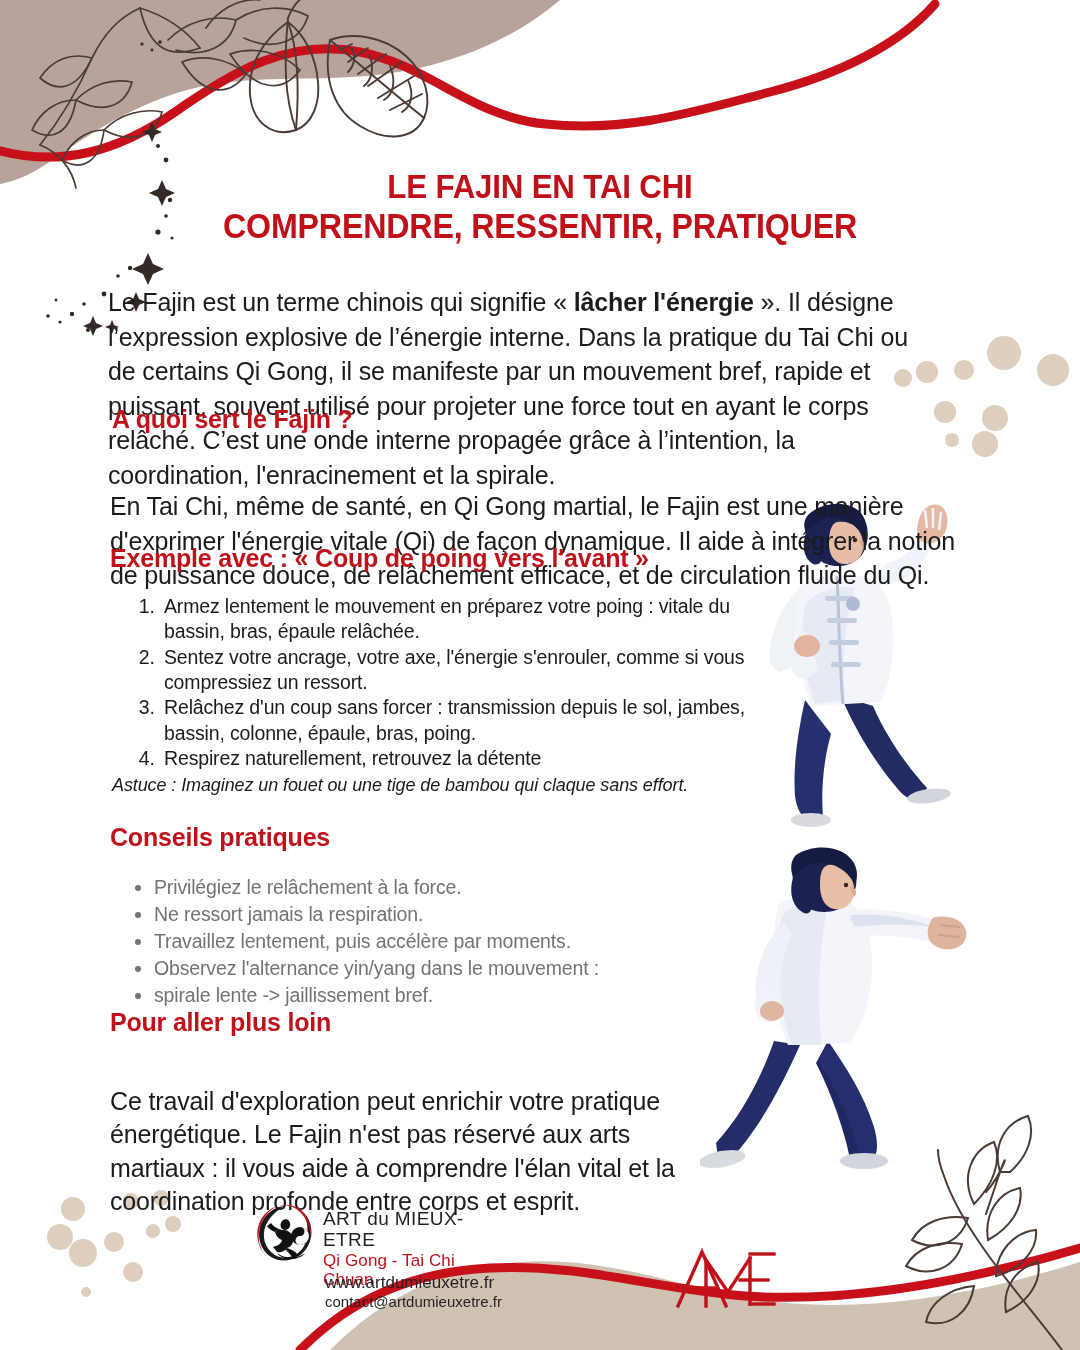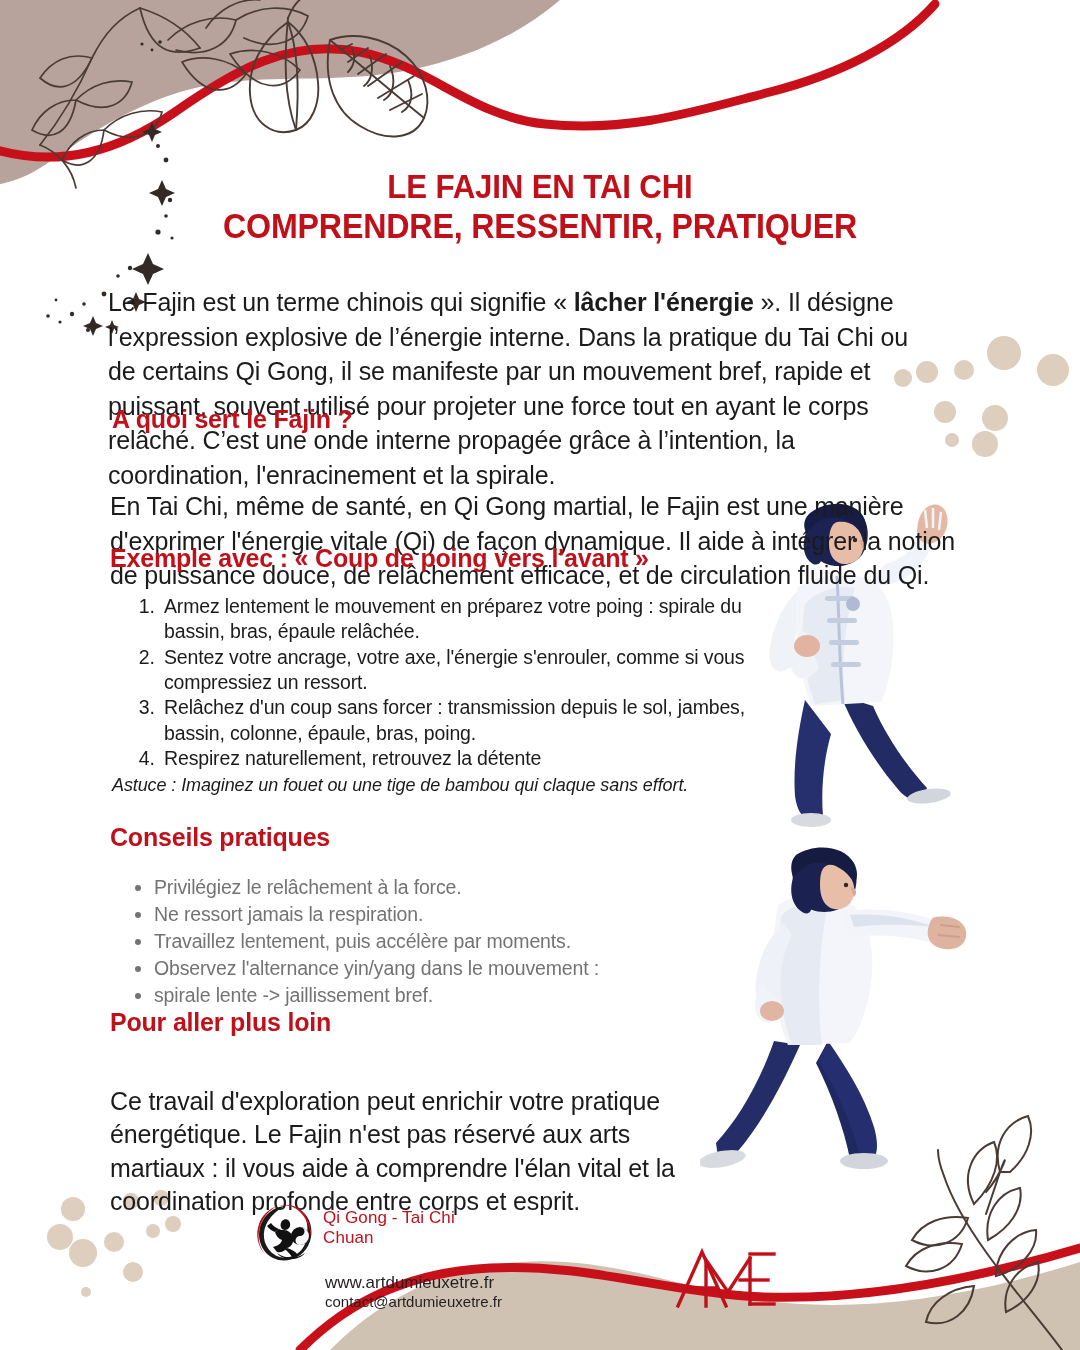--- a/index.html
+++ b/index.html
@@ -397,21 +397,21 @@
       <div class="title-line l2">COMPRENDRE, RESSENTIR, PRATIQUER</div>
     </div>
 
     <p class="para intro"><span>Le Fajin est un terme chinois qui signifie « </span><b>lâcher l'énergie</b><span> ». Il désigne l’expression explosive de l’énergie interne. Dans la pratique du Tai Chi ou de certains Qi Gong, il se manifeste par un mouvement bref, rapide et puissant, souvent utilisé pour projeter une force tout en ayant le corps relâché. C’est une onde interne propagée grâce à l’intention, la coordination, l'enracinement et la spirale.</span></p>
 
     <div class="h2" id="h-aquoi">A quoi sert le Fajin ?</div>
     <p class="para s2-para">En Tai Chi, même de santé, en Qi Gong martial, le Fajin est une manière d'exprimer l'énergie vitale (Qi) de façon dynamique. Il aide à intégrer la notion de puissance douce, de relâchement efficace, et de circulation fluide du Qi.</p>
 
     <div class="h2" id="h-exemple">Exemple avec : « Coup de poing vers l'avant »</div>
     <ol class="olist">
-      <li>Armez lentement le mouvement en préparez votre poing : spirale du bassin, bras, épaule relâchée.</li>
+      <li>Armez lentement le mouvement en préparez votre poing : vitale du bassin, bras, épaule relâchée.</li>
       <li>Sentez votre ancrage, votre axe, l'énergie s'enrouler, comme si vous compressiez un ressort.</li>
       <li> Relâchez d'un coup  sans forcer : transmission depuis le sol, jambes, bassin, colonne, épaule, bras, poing.</li>
       <li>Respirez naturellement, retrouvez la détente</li>
     </ol>
     <div class="astuce">Astuce : Imaginez un fouet ou une tige de bambou qui claque sans effort.</div>
 
     <div class="h2" id="h-conseils">Conseils pratiques</div>
     <ul class="blist">
       <li>Privilégiez le relâchement à la force.</li>
       <li>Ne ressort jamais la respiration.</li>
@@ -434,20 +434,21 @@
       <path d="M29,27 C33,27 37,30 38,35 C39,40 36,44 32,45 C30,48 26,50 22,49 L18,44 C22,43 26,41 27,37 C24,36 21,33 20,29 L24,26 C26,27 27,27 29,27 Z" fill="#111"></path>
       <path d="M32,45 C36,46 40,48 43,52 L38,55 C35,51 32,48 30,46 Z" fill="#111"></path>
       <path d="M20,29 C17,28 14,26 12,23 L16,20 C18,23 21,25 24,26 Z" fill="#111"></path>
       <circle cx="45" cy="33" r="9" fill="#111"></circle>
       <path d="M45,24 A9,9 0 0,1 45,42 A4.5,4.5 0 0,1 45,33 A4.5,4.5 0 0,0 45,24 Z" fill="#F7F7F7"></path>
       <circle cx="45" cy="28.5" r="1.7" fill="#111"></circle>
       <circle cx="45" cy="37.5" r="1.7" fill="#F7F7F7"></circle>
       <path d="M22,50 C30,56 42,56 50,50 C44,58 28,58 22,50 Z" fill="#111"></path>
     </svg>
     <div class="logo-words">
+      <div class="logo-l1">ART du MIEUX-ETRE</div>
       <div class="logo-l2">Qi Gong - Tai Chi Chuan</div>
     </div>
   </div>
 
   <div class="footer-contact">
     <div class="contact-web">www.artdumieuxetre.fr</div>
     <div class="contact-mail">contact@artdumieuxetre.fr</div>
   </div>
 
   <svg class="ame-logo" viewBox="0 0 110 62" xmlns="http://www.w3.org/2000/svg">

